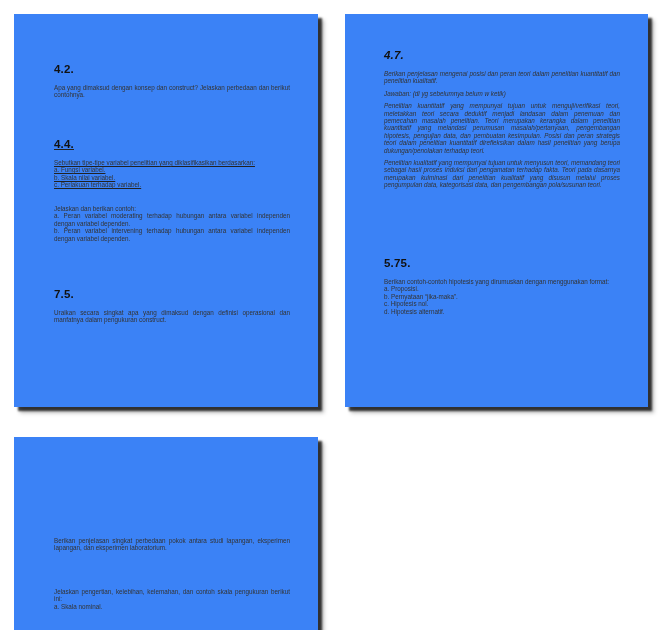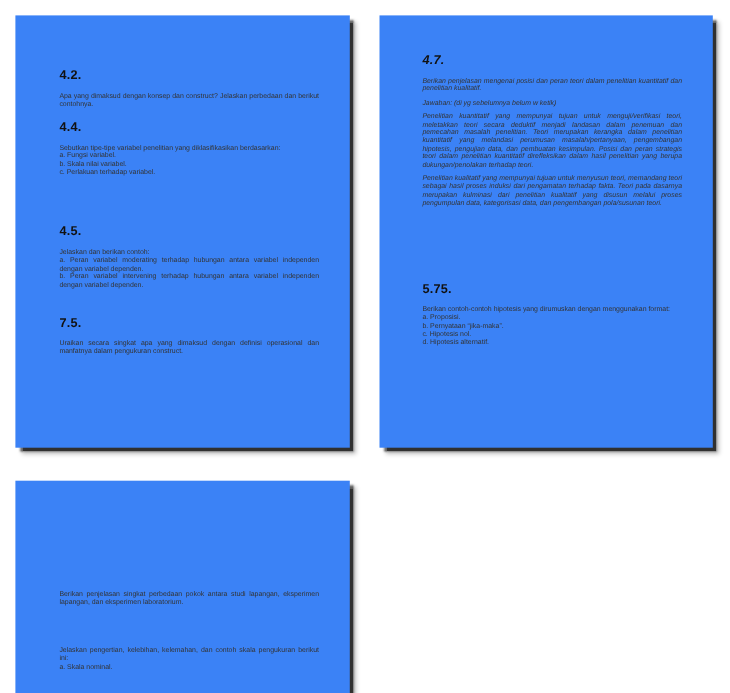--- a/index.html
+++ b/index.html
@@ -19,31 +19,30 @@
   .list { font-size:6.3px; line-height:7.4px; color:#333; margin:0; padding:0; list-style:none; }
 </style>
 </head>
 <body>
 
 <div class="page p1">
   <div class="sec" style="top:49px;">
     <div class="hd">4.2.</div>
     <p class="tx">Apa yang dimaksud dengan konsep dan construct? Jelaskan perbedaan dan berikut contohnya.</p>
   </div>
-  <div class="sec" style="top:96px;">
+  <div class="sec" style="top:124px;text-decoration:underline;">
     <div class="hd">4.4.</div>
     <p class="tx">Sebutkan tipe-tipe variabel penelitian yang diklasifikasikan berdasarkan:</p>
     <ul class="list">
       <li>a. Fungsi variabel.</li>
       <li>b. Skala nilai variabel.</li>
       <li>c. Perlakuan terhadap variabel.</li>
     </ul>
   </div>
   <div class="sec" style="top:191px;">
-    <div class="hd">4.5.</div>
     <p class="tx">Jelaskan dan berikan contoh:</p>
     <p class="tx">a. Peran variabel moderating terhadap hubungan antara variabel independen dengan variabel dependen.</p>
     <p class="tx">b. Peran variabel intervening terhadap hubungan antara variabel independen dengan variabel dependen.</p>
   </div>
   <div class="sec" style="top:274px;">
     <div class="hd">7.5.</div>
     <p class="tx">Uraikan secara singkat apa yang dimaksud dengan definisi operasional dan manfatnya dalam pengukuran construct.</p>
   </div>
 </div>
 

